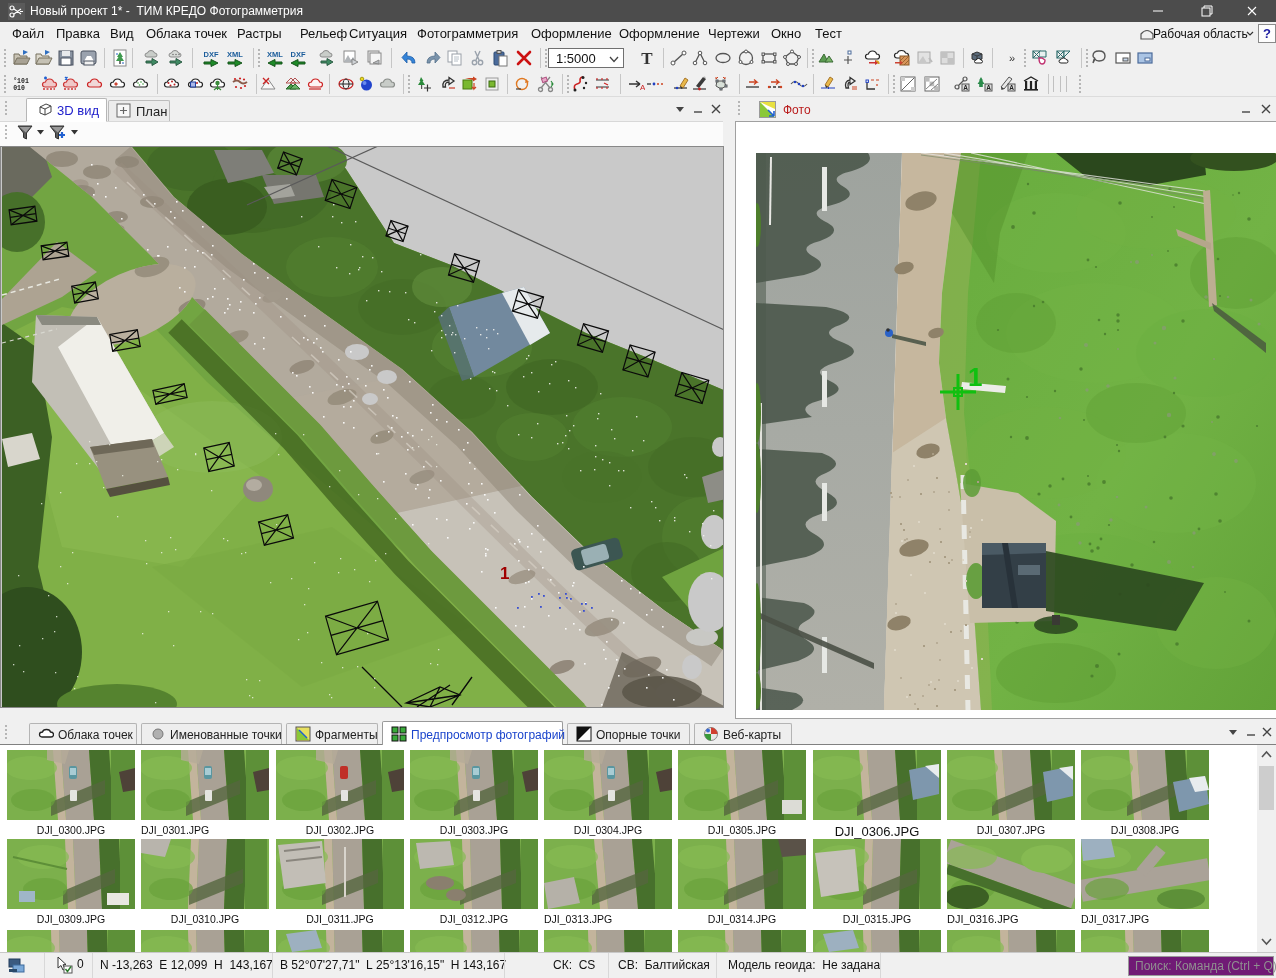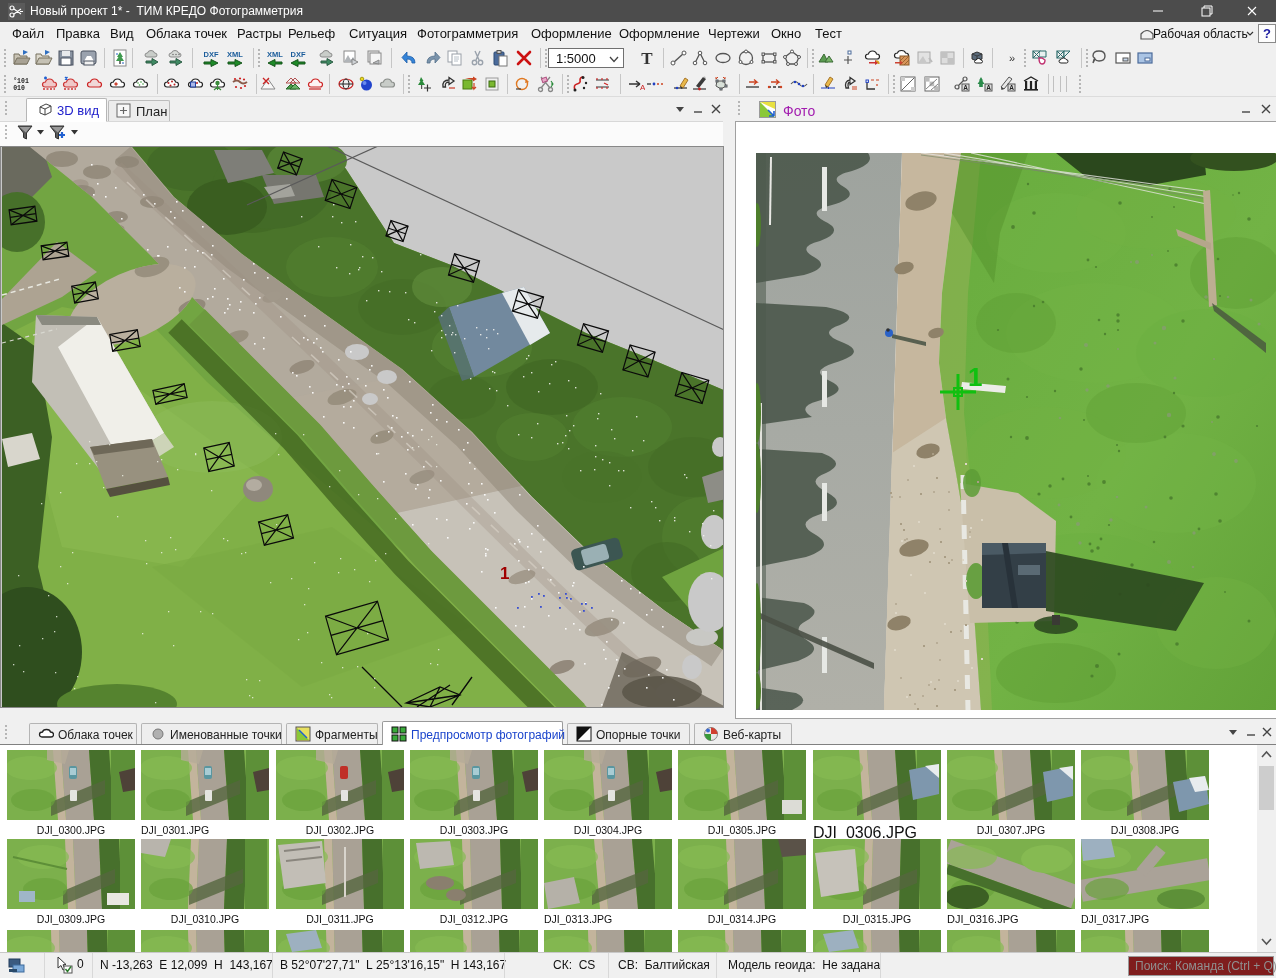--- a/index.html
+++ b/index.html
@@ -24,21 +24,21 @@
     </svg>
     <svg style="position:absolute;left:1229px;top:0px" width="47" height="22" viewBox="0 0 47 22">
       <path d="M19,7 L27,15 M27,7 L19,15" stroke="#fff" stroke-width="1.1"></path>
     </svg>
     <div style="position:absolute;left:0;top:22px;width:1276px;height:23px;background:#f0f0f0"></div>
     <div class="t" style="left:12px;top:26px;font-size:13px;color:#111">Файл</div>
     <div class="t" style="left:56px;top:26px;font-size:13px;color:#111">Правка</div>
     <div class="t" style="left:110px;top:26px;font-size:13px;color:#111">Вид</div>
     <div class="t" style="left:146px;top:26px;font-size:13px;color:#111">Облака точек</div>
     <div class="t" style="left:237px;top:26px;font-size:13px;color:#111">Растры</div>
-    <div class="t" style="left:288px;top:26px;font-size:13px;color:#111">Рельеф</div>
+    <div class="t" style="left:300px;top:26px;font-size:13px;color:#111">Рельеф</div>
     <div class="t" style="left:349px;top:26px;font-size:13px;color:#111">Ситуация</div>
     <div class="t" style="left:417px;top:26px;font-size:13px;color:#111">Фотограмметрия</div>
     <div class="t" style="left:531px;top:26px;font-size:13px;color:#111">Оформление</div>
     <div class="t" style="left:619px;top:26px;font-size:13px;color:#111">Оформление</div>
     <div class="t" style="left:708px;top:26px;font-size:13px;color:#111">Чертежи</div>
     <div class="t" style="left:771px;top:26px;font-size:13px;color:#111">Окно</div>
     <div class="t" style="left:815px;top:26px;font-size:13px;color:#111">Тест</div>
     <svg style="position:absolute;left:1139px;top:26px" width="16" height="15" viewBox="0 0 16 15">
       <path d="M2,13 L2,8 Q8,1 14,8 L14,13 Z" fill="none" stroke="#555" stroke-width="1.2"></path>
     </svg>
@@ -627,21 +627,21 @@
       <circle cx="2" cy="6" r="0.9" fill="#9a9a9a"></circle>
       <circle cx="2" cy="10" r="0.9" fill="#9a9a9a"></circle>
       <circle cx="2" cy="14" r="0.9" fill="#9a9a9a"></circle>
     </svg>
     <svg style="position:absolute;left:759px;top:101px" width="17" height="17" viewBox="0 0 17 17">
       <rect x="0.5" y="0.5" width="16" height="16" fill="#fff" stroke="#9a9a9a"></rect>
       <path d="M1,1 L16,1 L16,8 Z" fill="#e8e040"></path>
       <path d="M1,1 L16,16 L1,16 Z" fill="#8ac838"></path>
       <path d="M9,9 L15,15 M15,15 L15,10 M15,15 L10,15" stroke="#2060d0" stroke-width="1.6" fill="none"></path>
     </svg>
-    <div class="t" style="left:783px;top:103px;font-size:14px;color:#a21caf">Фото</div>
+    <div class="t" style="left:783px;top:103px;font-size:12px;color:#b91c1c">Фото</div>
     <svg style="position:absolute;left:1240px;top:104px" width="12" height="10" viewBox="0 0 12 10">
       <path d="M2,8 L10,8" stroke="#444" stroke-width="1.4"></path>
     </svg>
     <svg style="position:absolute;left:1260px;top:103px" width="12" height="12" viewBox="0 0 12 12">
       <path d="M2,2 L10,10 M10,2 L2,10" stroke="#444" stroke-width="1.4"></path>
     </svg>
     <div style="position:absolute;left:0;top:146px;width:724px;height:562px;background:#c9c9c9;border:1px solid #888"></div>
     <div style="position:absolute;left:735px;top:121px;width:541px;height:598px;background:#fff;border:1px solid #a0a0a0;border-right:none"></div>
     <div style="position:absolute;left:0;top:708px;width:734px;height:13px;background:#f0f0f0"></div>
     <div style="position:absolute;left:0;top:721px;width:1276px;height:24px;background:#f0f0f0"></div>
@@ -726,21 +726,21 @@
     <div class="t" style="left:100px;top:958px;font-size:12px;color:#111">N&nbsp;-13,263&nbsp; E&nbsp;12,099&nbsp; H&nbsp;&nbsp;143,167</div>
     <div style="position:absolute;left:272px;top:953px;width:1px;height:25px;background:#d8d8d8"></div>
     <div class="t" style="left:280px;top:958px;font-size:12px;color:#111">B&nbsp;52°07'27,71"&nbsp; L&nbsp;25°13'16,15"&nbsp; H&nbsp;143,167</div>
     <div style="position:absolute;left:504px;top:953px;width:1px;height:25px;background:#d8d8d8"></div>
     <div class="t" style="left:553px;top:958px;font-size:12px;color:#111">СК:&nbsp; CS</div>
     <div style="position:absolute;left:608px;top:953px;width:1px;height:25px;background:#d8d8d8"></div>
     <div class="t" style="left:618px;top:958px;font-size:12px;color:#111">СВ:&nbsp; Балтийская</div>
     <div style="position:absolute;left:716px;top:953px;width:1px;height:25px;background:#d8d8d8"></div>
     <div class="t" style="left:728px;top:958px;font-size:12px;color:#111">Модель геоида:&nbsp; Не задана</div>
     <div style="position:absolute;left:880px;top:953px;width:1px;height:25px;background:#d8d8d8"></div>
-    <div style="position:absolute;left:1128px;top:956px;width:146px;height:20px;background:#7f1d1d;border:1px solid #9a9a9a">
+    <div style="position:absolute;left:1128px;top:956px;width:146px;height:20px;background:#701a75;border:1px solid #9a9a9a">
       <div style="position:absolute;left:6px;top:2px;font-size:12px;color:#909090;white-space:nowrap">Поиск: Команда (Ctrl + Q)</div>
     </div>
     <svg style="position:absolute;left:2px;top:147px" width="721" height="560" viewBox="0 0 721 560">
       <rect width="721" height="560" fill="#c9c9c9"></rect>
       <path d="M0,0 L326,0 L344,22 L392,96 L449,118 L516,152 L584,186 L651,213 L724,244 L724,560 L0,560 Z" fill="#72a542"></path>
       <path d="M0,190 L60,160 L147,175 L205,235 L280,300 L355,365 L430,430 L505,495 L580,560 L0,560 Z" fill="#80b047"></path>
       <path d="M20,250 L120,230 L260,330 L180,420 L60,400 Z" fill="#8cba52" opacity="0.6"></path>
       <path d="M150,420 L330,380 L470,480 L300,540 Z" fill="#79aa42" opacity="0.6"></path>
       <ellipse cx="210" cy="290" rx="70" ry="36" fill="#8fbd5a" opacity="0.45"></ellipse>
       <path d="M0,176 L34,200 L50,290 L36,420 L70,560 L0,560 Z" fill="#3c6024"></path>
@@ -1666,21 +1666,21 @@
       <path d="M54,0 L82,0 L87,70 L59,70 Z" fill="#a9a195"></path>
       <path d="M46,0 L54,0 L59,70 L51,70 Z" fill="#c3b49c"></path>
       <path d="M82,0 L102,0 L107,70 L87,70 Z" fill="#47702c"></path>
       <rect x="104" y="0" width="26" height="70" fill="#5d9038"></rect>
       <path d="M44,52 L98,30 L98,44 L44,66 Z" fill="#55663e" opacity="0.8"></path>
       <ellipse cx="24" cy="18" rx="26" ry="12" fill="#86ba52" opacity="0.7"></ellipse>
       <ellipse cx="26" cy="50" rx="22" ry="11" fill="#6aa33c" opacity="0.7"></ellipse>
       <path d="M96,20 L126,14 L126,44 L100,50 Z" fill="#7e97ad"></path>
       <path d="M112,16 L126,14 L126,28 Z" fill="#e8ecee"></path>
     </svg>
-    <div class="t" style="left:813px;top:824px;width:128px;text-align:left;font-size:16px;color:#111">DJI_0306.JPG</div>
+    <div class="t" style="left:813px;top:824px;width:128px;text-align:center;font-size:13px;color:#111">DJI_0306.JPG</div>
     <svg style="position:absolute;left:947px;top:750px" width="128" height="70" viewBox="0 0 128 70" preserveAspectRatio="xMidYMin slice">
       <rect width="128" height="70" fill="#7cb04c"></rect>
       <path d="M55,0 L83,0 L88,70 L60,70 Z" fill="#a9a195"></path>
       <path d="M47,0 L55,0 L60,70 L52,70 Z" fill="#c3b49c"></path>
       <path d="M83,0 L103,0 L108,70 L88,70 Z" fill="#47702c"></path>
       <rect x="105" y="0" width="25" height="70" fill="#5d9038"></rect>
       <path d="M45,52 L99,30 L99,44 L45,66 Z" fill="#55663e" opacity="0.8"></path>
       <ellipse cx="25" cy="18" rx="26" ry="12" fill="#86ba52" opacity="0.7"></ellipse>
       <ellipse cx="27" cy="50" rx="22" ry="11" fill="#6aa33c" opacity="0.7"></ellipse>
       <path d="M96,22 L126,16 L126,46 L100,52 Z" fill="#7e97ad"></path>

